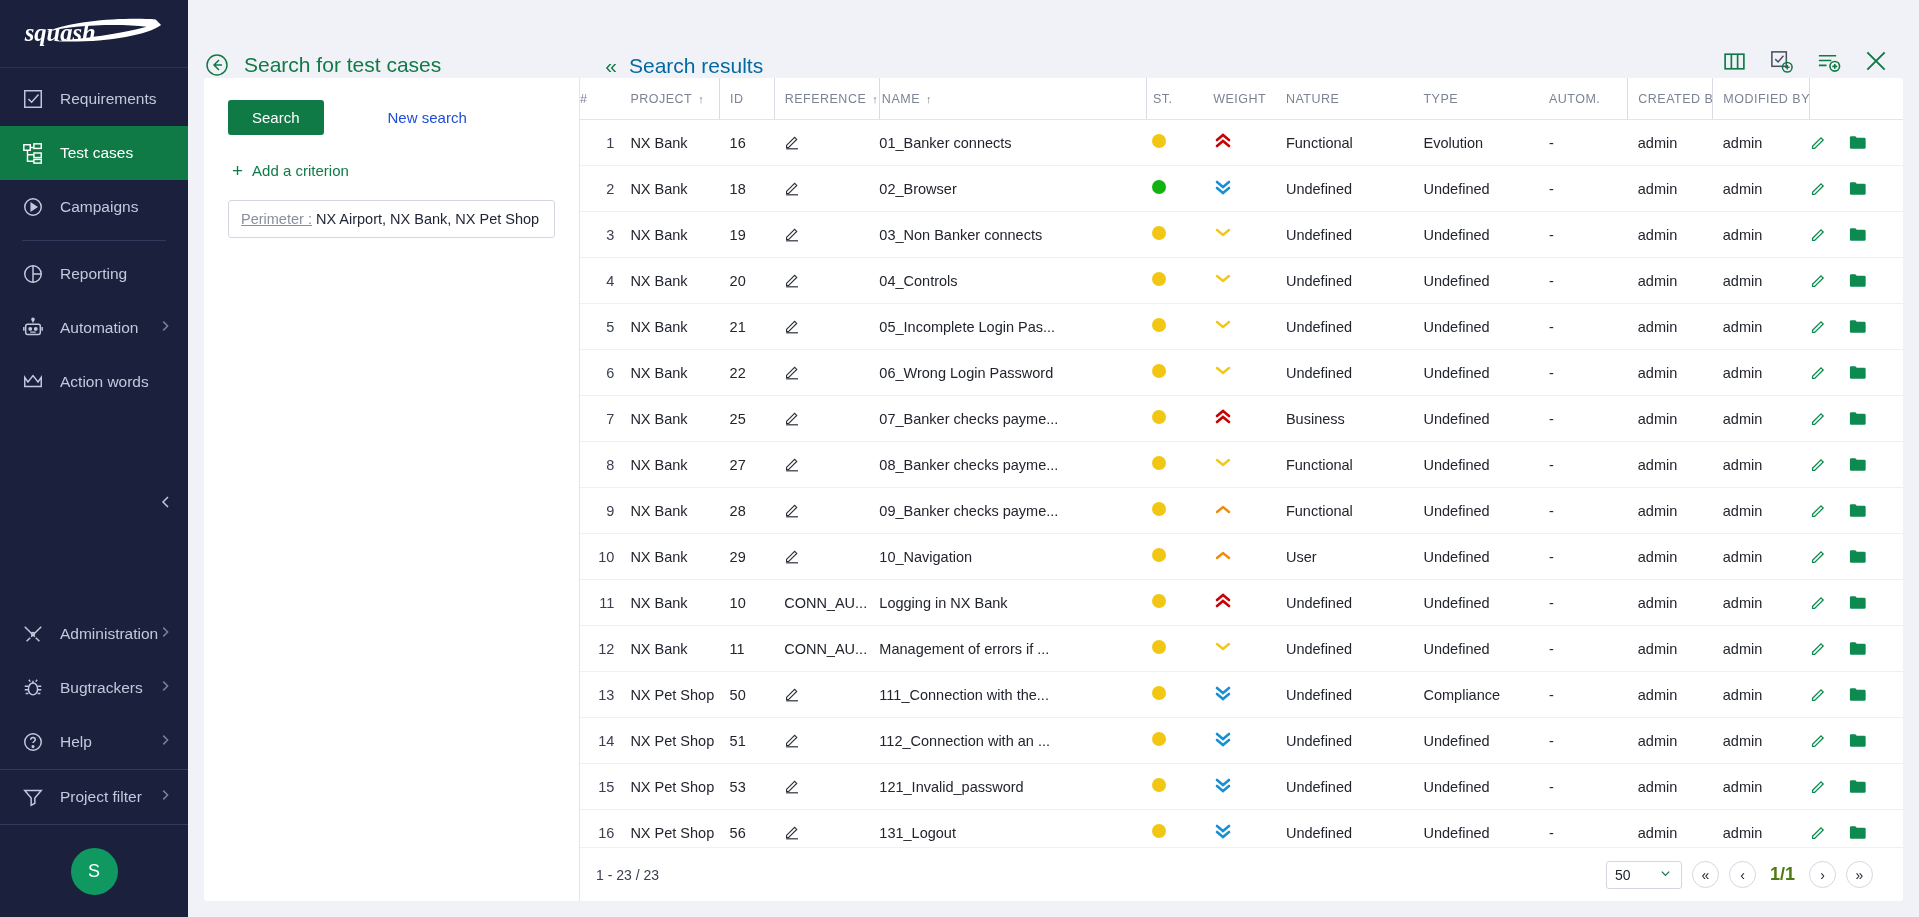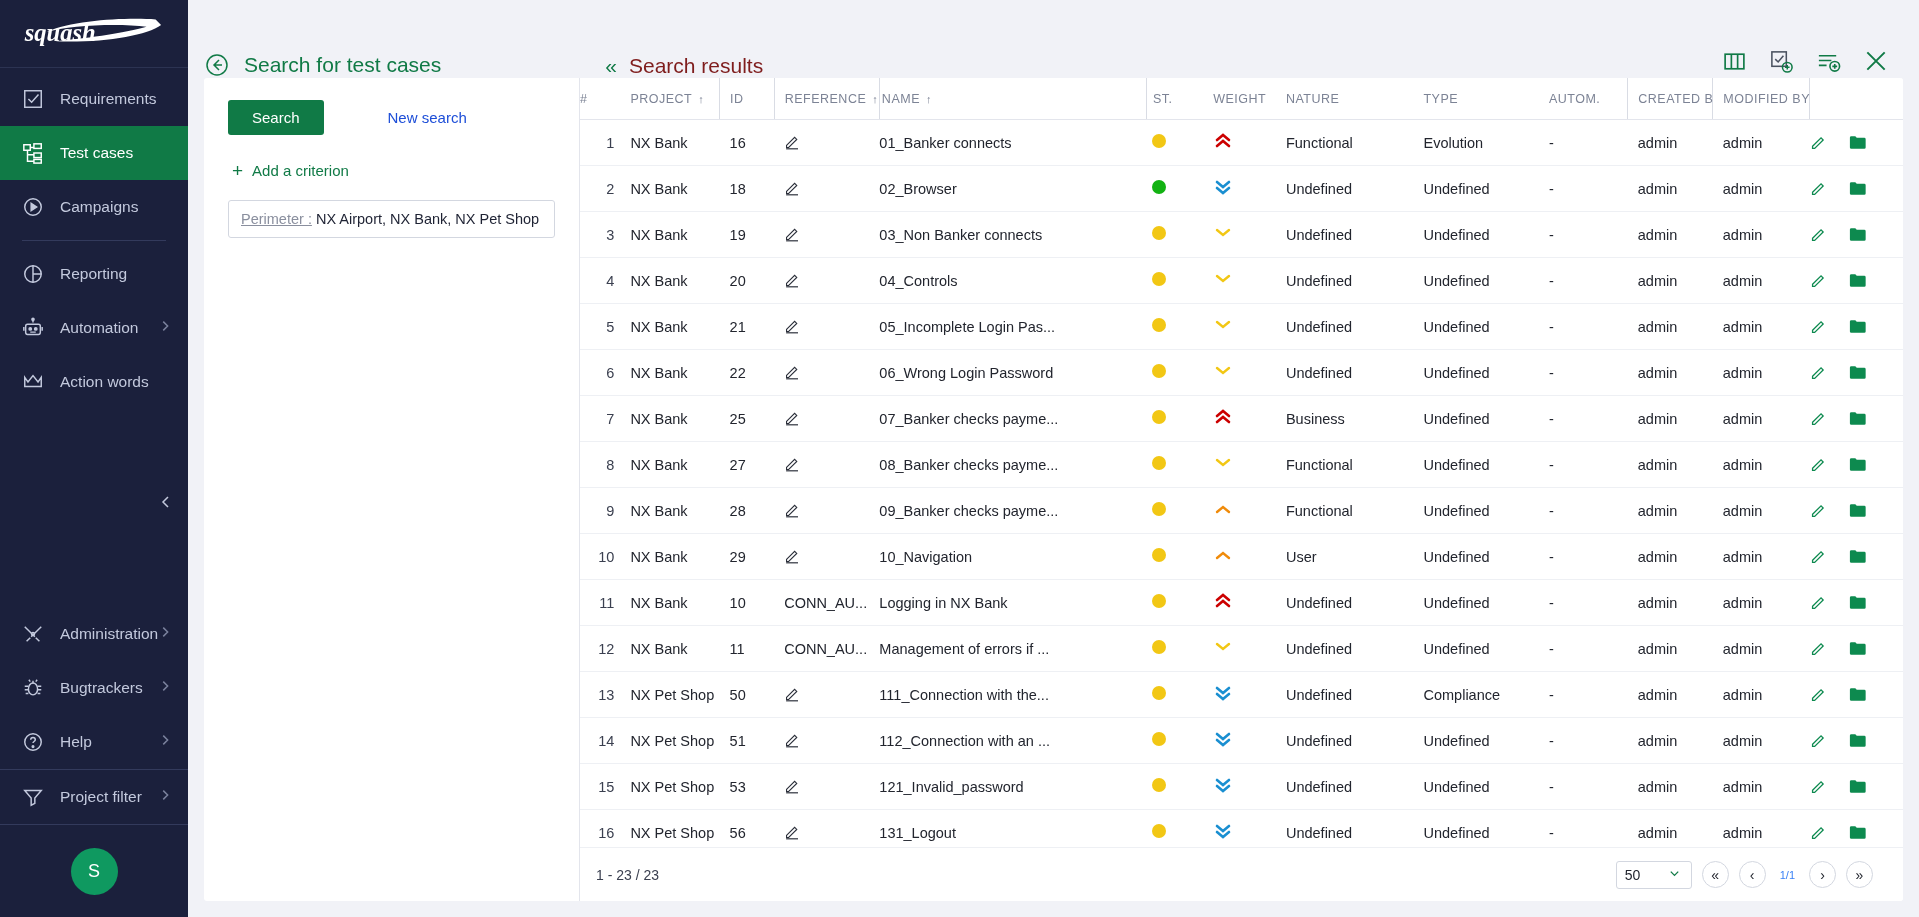--- a/index.html
+++ b/index.html
@@ -80,21 +80,21 @@
     width: 26px; height: 26px; margin-right: 14px; cursor: pointer;
   }
   .page-title {
     color: #107a46; font-size: 21px; white-space: nowrap;
   }
   .results-title-block {
     display: flex; align-items: center;
     margin-left: 164px;
   }
   .dbl-chev { color: #107a46; font-size: 21px; margin-right: 12px; cursor: pointer; }
-  .results-title { color: #7f1d1d; font-size: 21px; }
+  .results-title { color: #0369a1; font-size: 21px; }
   .toolbar-icons {
     position: absolute; right: 30px; top: 48px;
     display: flex; align-items: center; gap: 22px;
   }
   .tb-ico { cursor: pointer; display: flex; }
 
   
   .content {
     flex: 1; display: flex;
     padding: 0 16px 16px 16px;
@@ -213,21 +213,21 @@
     display: flex; align-items: center; gap: 28px;
     cursor: pointer; min-width: 76px;
   }
   .pg-btn {
     width: 27px; height: 27px; border-radius: 50%;
     border: 1px solid #d3d7e0; background: #fff;
     display: flex; align-items: center; justify-content: center;
     cursor: pointer; font-size: 14px; color: #22252e;
     font-family: inherit;
   }
-  .pg-label { font-size: 11px; color: #3b82f6; padding: 0 4px; }
+  .pg-label { font-size: 18px; color: #4d7c0f; padding: 0 4px; font-weight: bold; }
 
   
   .table-scroll::-webkit-scrollbar { width: 13px; }
   .table-scroll::-webkit-scrollbar-track { background: #f4f5f8; }
   .table-scroll::-webkit-scrollbar-thumb { background: #bcc0c9; border-radius: 0; }
 </style>
 </head>
 <body>
 
 <div class="app">

